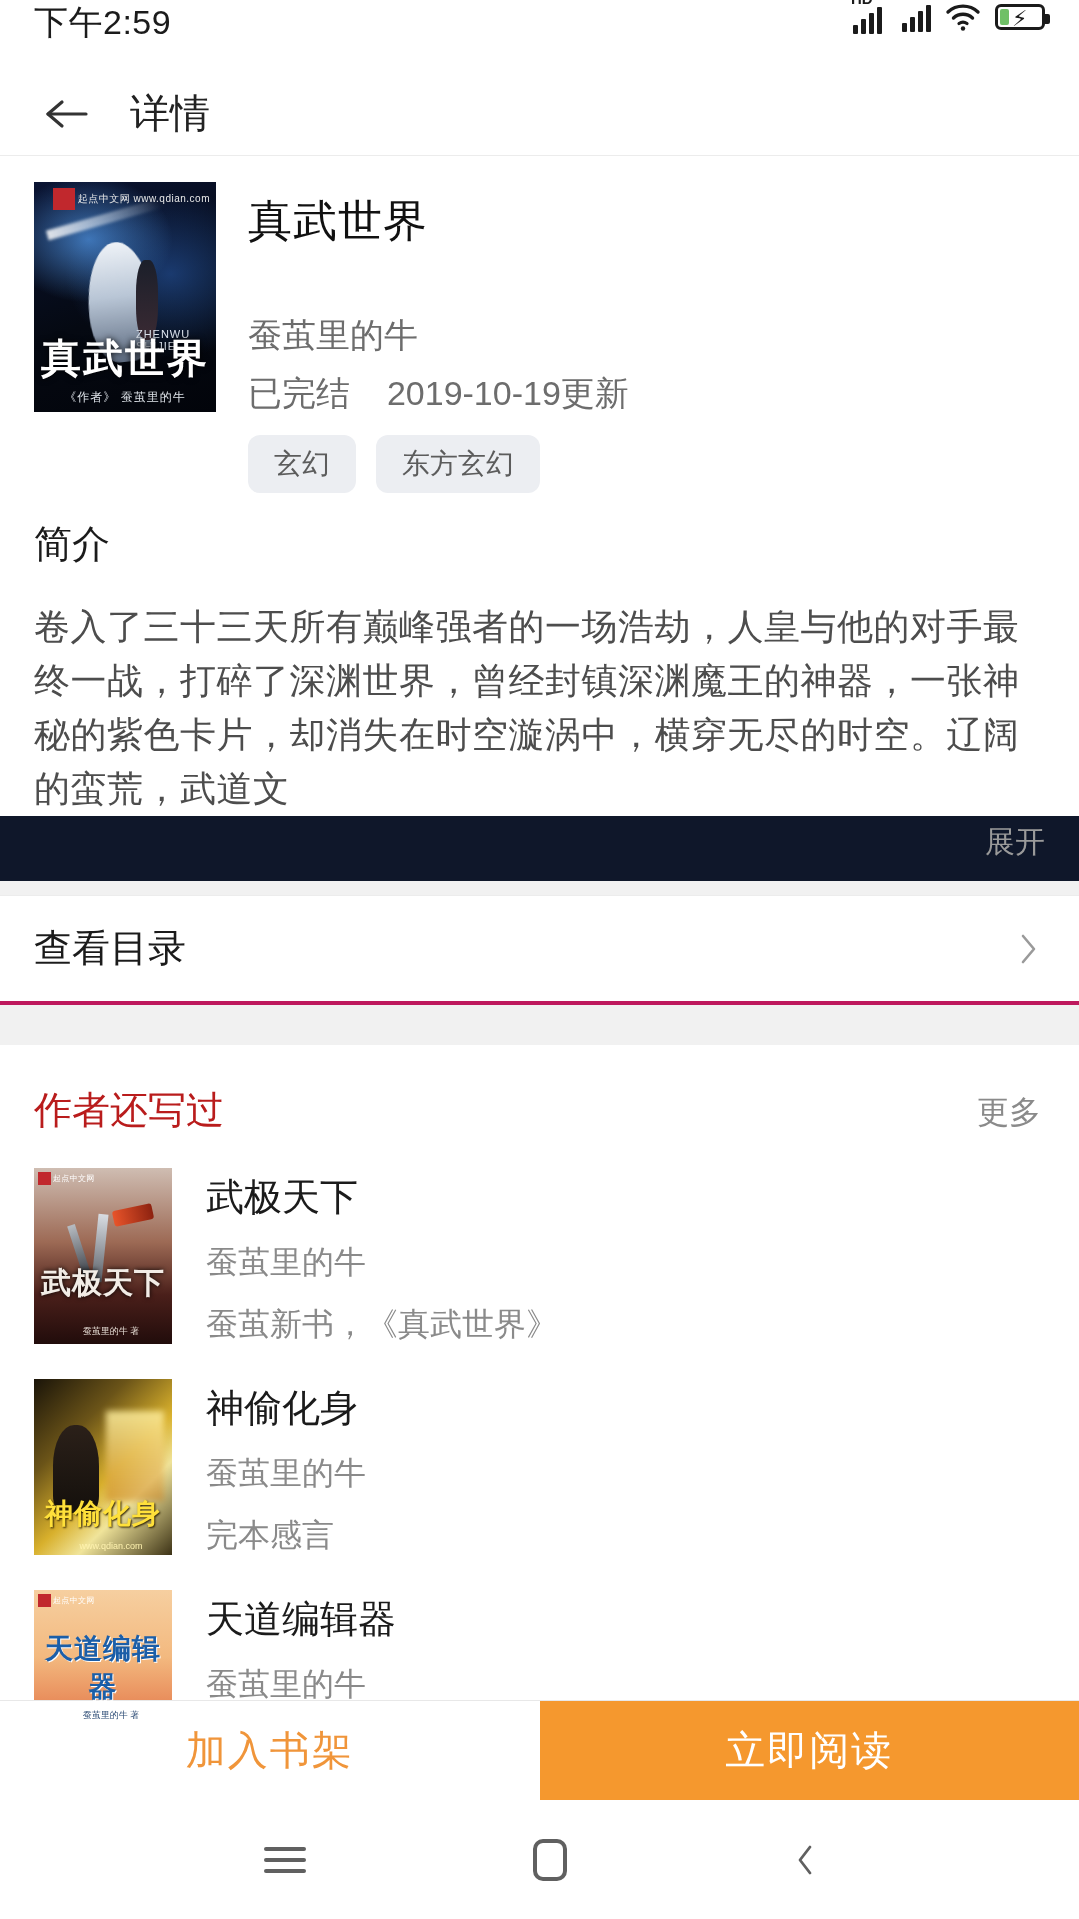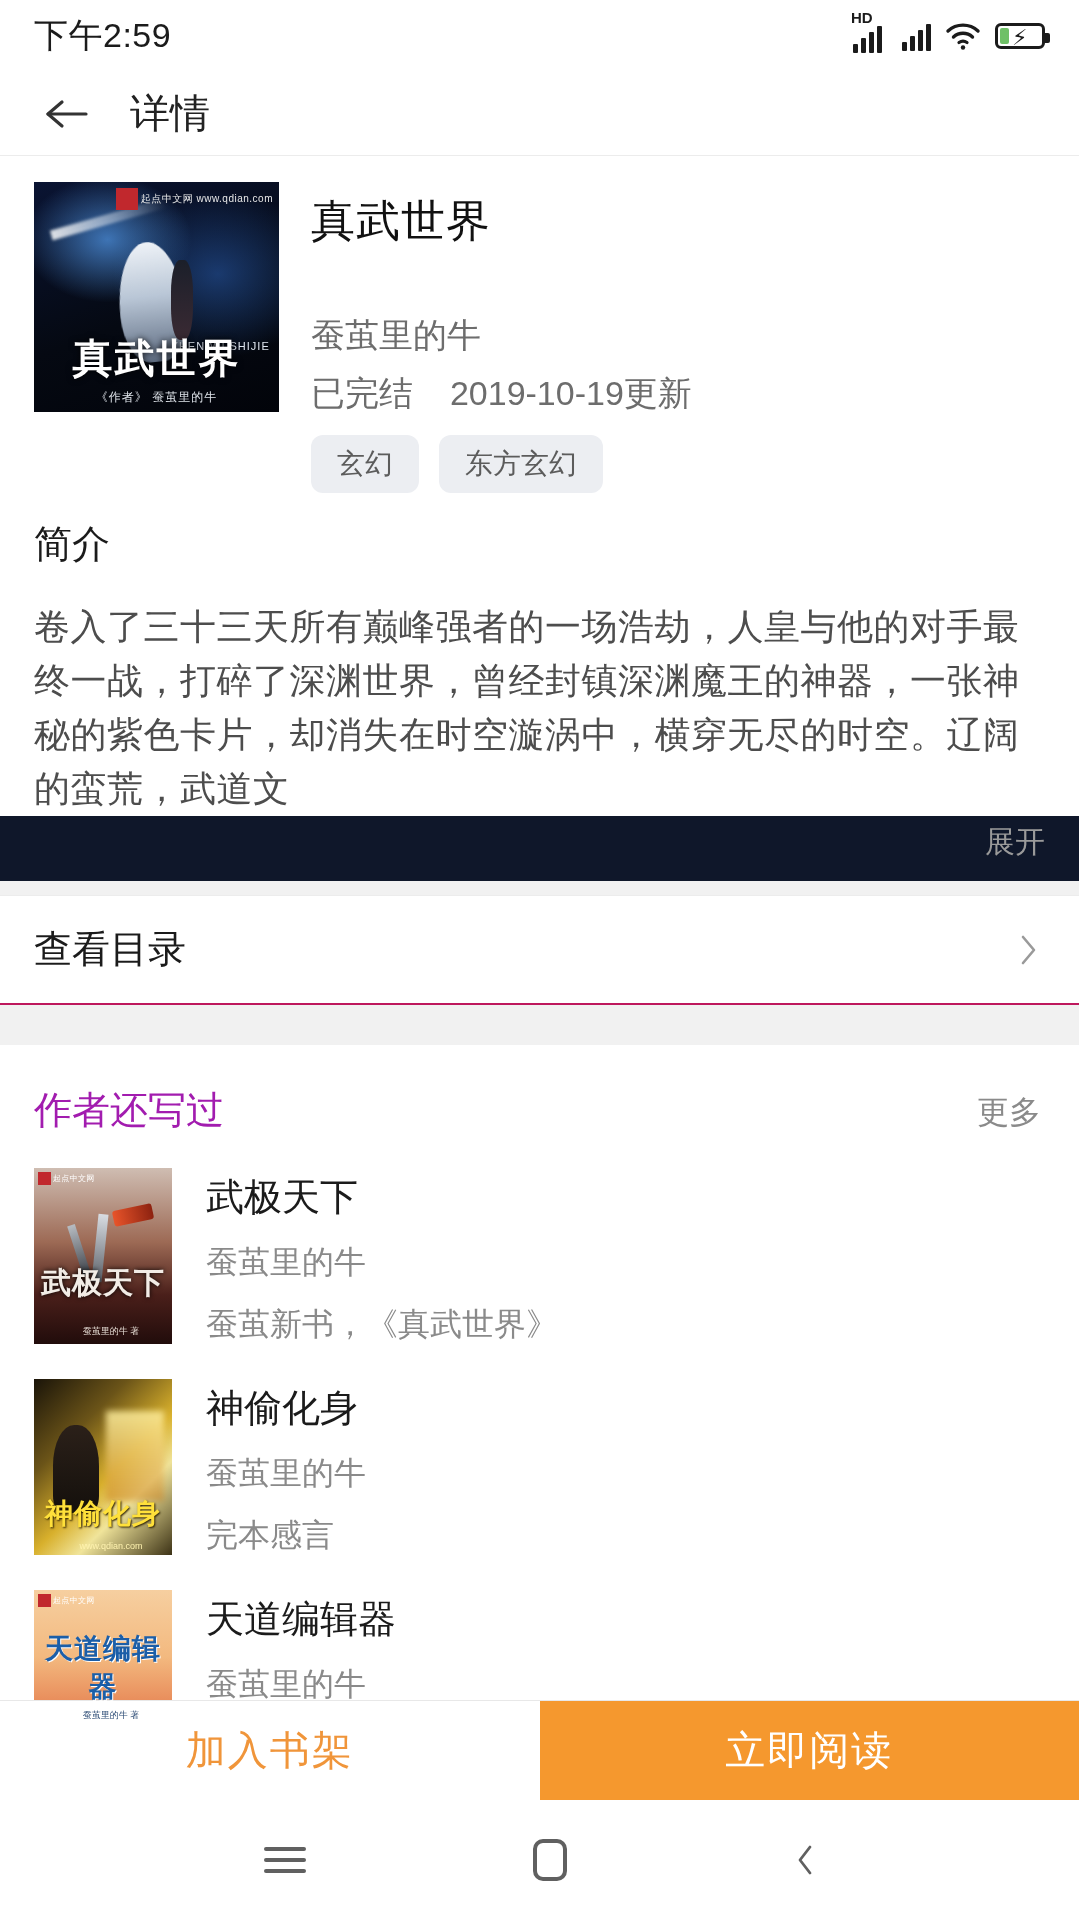--- a/index.html
+++ b/index.html
@@ -6,21 +6,21 @@
   html, body {
     width:1079px; height:1919px;
     background:#ffffff;
     font-family:"Liberation Sans","DejaVu Sans",sans-serif;
     overflow:hidden;
   }
   .phone { position:relative; width:1079px; height:1919px; background:#f4f4f4; }
 
   
   .statusbar{
-    height:72px; background:#fff; display:flex; align-items:center;
+    height:72px; background:#fff; display:flex; align-items:flex-start;
     justify-content:space-between; padding:0 34px;
   }
   .status-time{ font-size:34px; color:#1b1b1b; letter-spacing:.5px; }
   .status-icons{ display:flex; align-items:center; gap:14px; }
   .hd-sig{ position:relative; display:flex; align-items:flex-end; height:34px; }
   .hd-label{
     position:absolute; top:-9px; left:-2px; font-size:15px; font-weight:bold;
     color:#1b1b1b; line-height:1;
   }
   .bars{ display:flex; align-items:flex-end; gap:3px; height:30px; }
@@ -47,21 +47,21 @@
     height:84px; background:#fff; display:flex; align-items:center;
     padding-left:44px; border-bottom:1px solid #ececec; gap:40px;
   }
   .back-arrow{ width:46px; height:40px; position:relative; }
   .page-title{ font-size:40px; color:#222; }
 
   
   .card{ background:#fff; }
   .book-head{ display:flex; padding:26px 34px 0 34px; }
   .cover{
-    width:245px; height:230px; flex:none; position:relative; overflow:hidden;
+    width:182px; height:230px; flex:none; position:relative; overflow:hidden;
     background:#15803d;
   }
   .cover .sky{
     position:absolute; inset:0;
     background:
       radial-gradient(ellipse 120px 90px at 30% 25%, rgba(80,150,230,.75), rgba(10,20,50,0) 70%),
       radial-gradient(ellipse 150px 120px at 75% 40%, rgba(40,90,170,.6), rgba(5,10,30,0) 70%),
       linear-gradient(160deg,#0a1433 0%,#050912 55%,#02040a 100%);
   }
   .cover .figure{
@@ -121,32 +121,32 @@
   }
   .expand-row{ text-align:right; padding:6px 34px 18px 0; background:#0f172a; }
   .expand-link{ font-size:30px; color:#9a9a9a; }
 
   .gap-band{ height:14px; background:#f1f1f1; }
 
   
   .catalog{
     background:#fff; height:110px; display:flex; align-items:center;
     justify-content:space-between; padding:0 40px 0 34px;
-    border-top:1px solid #ececec; border-bottom:2px solid #be185d;
+    border-top:1px solid #ececec; border-bottom:4px solid #be185d;
   }
   .catalog-label{ font-size:38px; color:#1b1b1b; }
   .chev{ width:20px; height:34px; position:relative; }
 
   
   .also{ background:#fff; padding:0 34px; }
   .also-head{
     display:flex; align-items:baseline; justify-content:space-between;
     padding:40px 4px 22px 0;
   }
-  .also-title{ font-size:38px; color:#a21caf; }
+  .also-title{ font-size:38px; color:#b91c1c; }
   .also-more{ font-size:32px; color:#8a8a8a; }
   .bookrow{ display:flex; padding:10px 0 22px 0; }
   .thumb{
     width:138px; height:176px; flex:none; position:relative; overflow:hidden;
   }
   .thumb .qd{
     position:absolute; left:4px; top:4px; display:flex; align-items:center; gap:2px;
     z-index:3;
   }
   .thumb .qd .sq{ width:13px; height:13px; background:#c1282d; }

